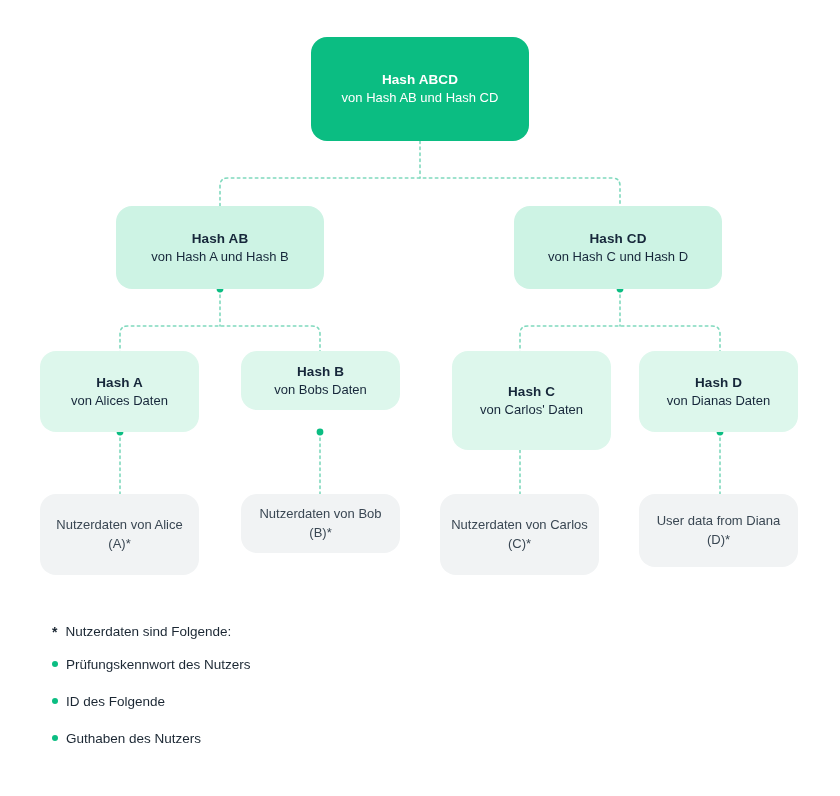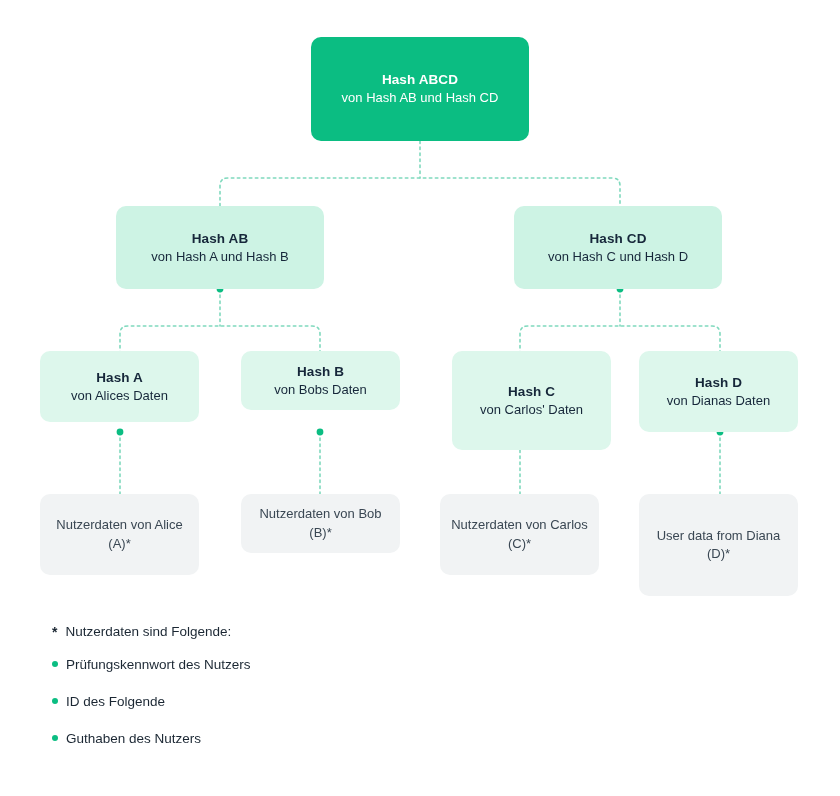--- a/index.html
+++ b/index.html
@@ -29,21 +29,21 @@
     position: absolute;
     left: 0; top: 0;
     width: 840px;
     height: 796px;
     pointer-events: none;
   }
 
   
   .node {
     position: absolute;
-    border-radius: 10px;
+    border-radius: 16px;
     display: flex;
     flex-direction: column;
     align-items: center;
     justify-content: center;
     text-align: center;
     line-height: 1.35;
     padding: 6px 10px;
   }
   .node .title {
     font-weight: bold;
@@ -157,21 +157,21 @@
   <div class="node node-mid" style="left:116px; top:206px; width:208px; height:83px;">
     <div class="title">Hash AB</div>
     <div class="sub">von Hash A und Hash B</div>
   </div>
 
   <div class="node node-mid" style="left:514px; top:206px; width:208px; height:83px;">
     <div class="title">Hash CD</div>
     <div class="sub">von Hash C und Hash D</div>
   </div>
 
-  <div class="node node-leaf" style="left:40px; top:351px; width:159px; height:71px;">
+  <div class="node node-leaf" style="left:40px; top:351px; width:159px; height:81px;">
     <div class="title">Hash A</div>
     <div class="sub">von Alices Daten</div>
   </div>
 
   <div class="node node-leaf" style="left:241px; top:351px; width:159px; height:59px;">
     <div class="title">Hash B</div>
     <div class="sub">von Bobs Daten</div>
   </div>
 
   <div class="node node-leaf" style="left:452px; top:351px; width:159px; height:99px;text-align:right;">
@@ -189,21 +189,21 @@
   </div>
 
   <div class="node node-data" style="left:241px; top:494px; width:159px; height:59px;">
     <div class="sub">Nutzerdaten von Bob (B)*</div>
   </div>
 
   <div class="node node-data" style="left:440px; top:494px; width:159px; height:81px;">
     <div class="sub">Nutzerdaten von Carlos (C)*</div>
   </div>
 
-  <div class="node node-data" style="left:639px; top:494px; width:159px; height:102px;">
+  <div class="node node-data" style="left:639px; top:494px; width:159px; height:73px;">
     <div class="sub">User data from Diana (D)*</div>
   </div>
 
   <div id="footnote">
     <div class="fn-head">
       <span class="fn-star">*</span>
       <span>Nutzerdaten sind Folgende:</span>
     </div>
     <ul>
       <li>

